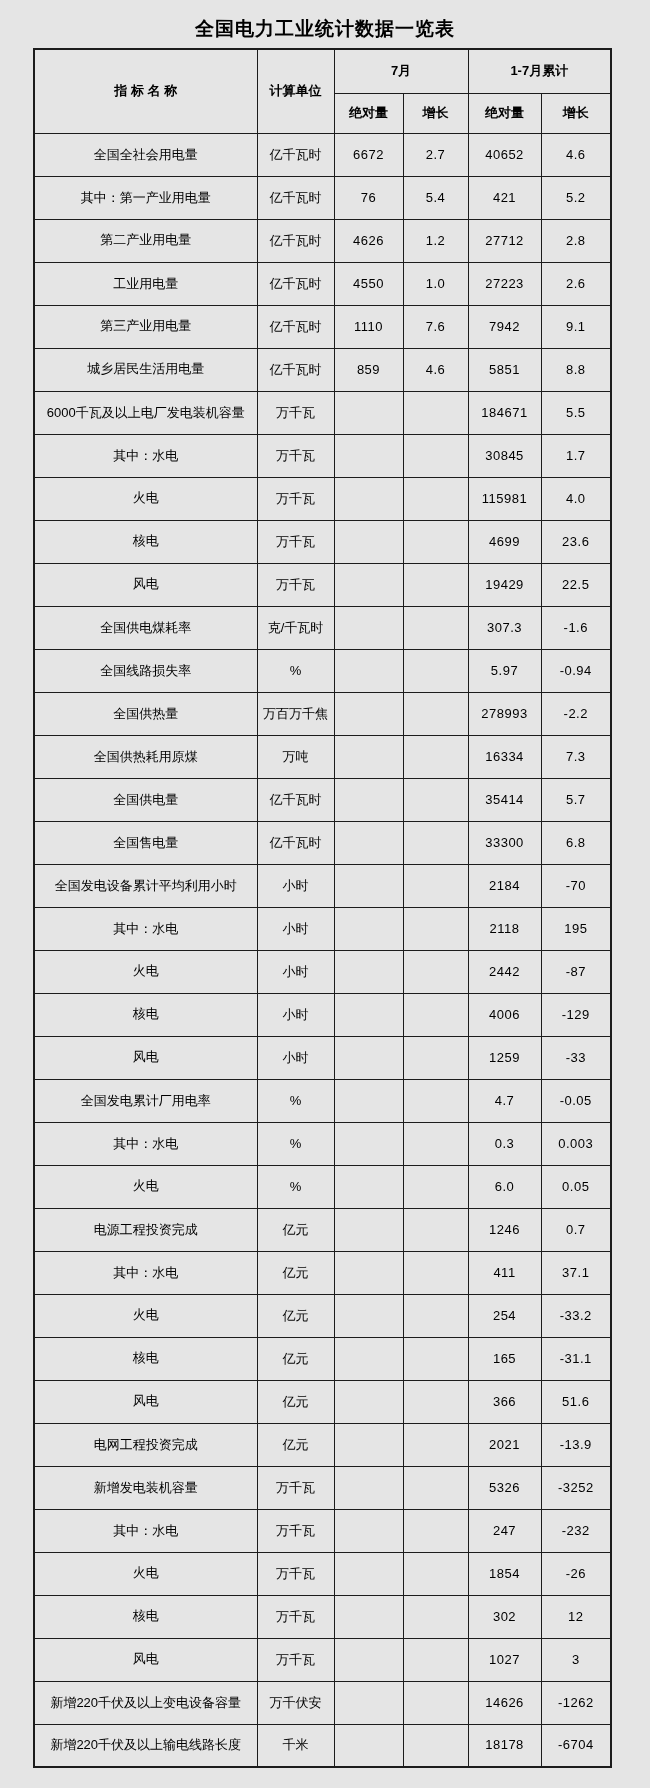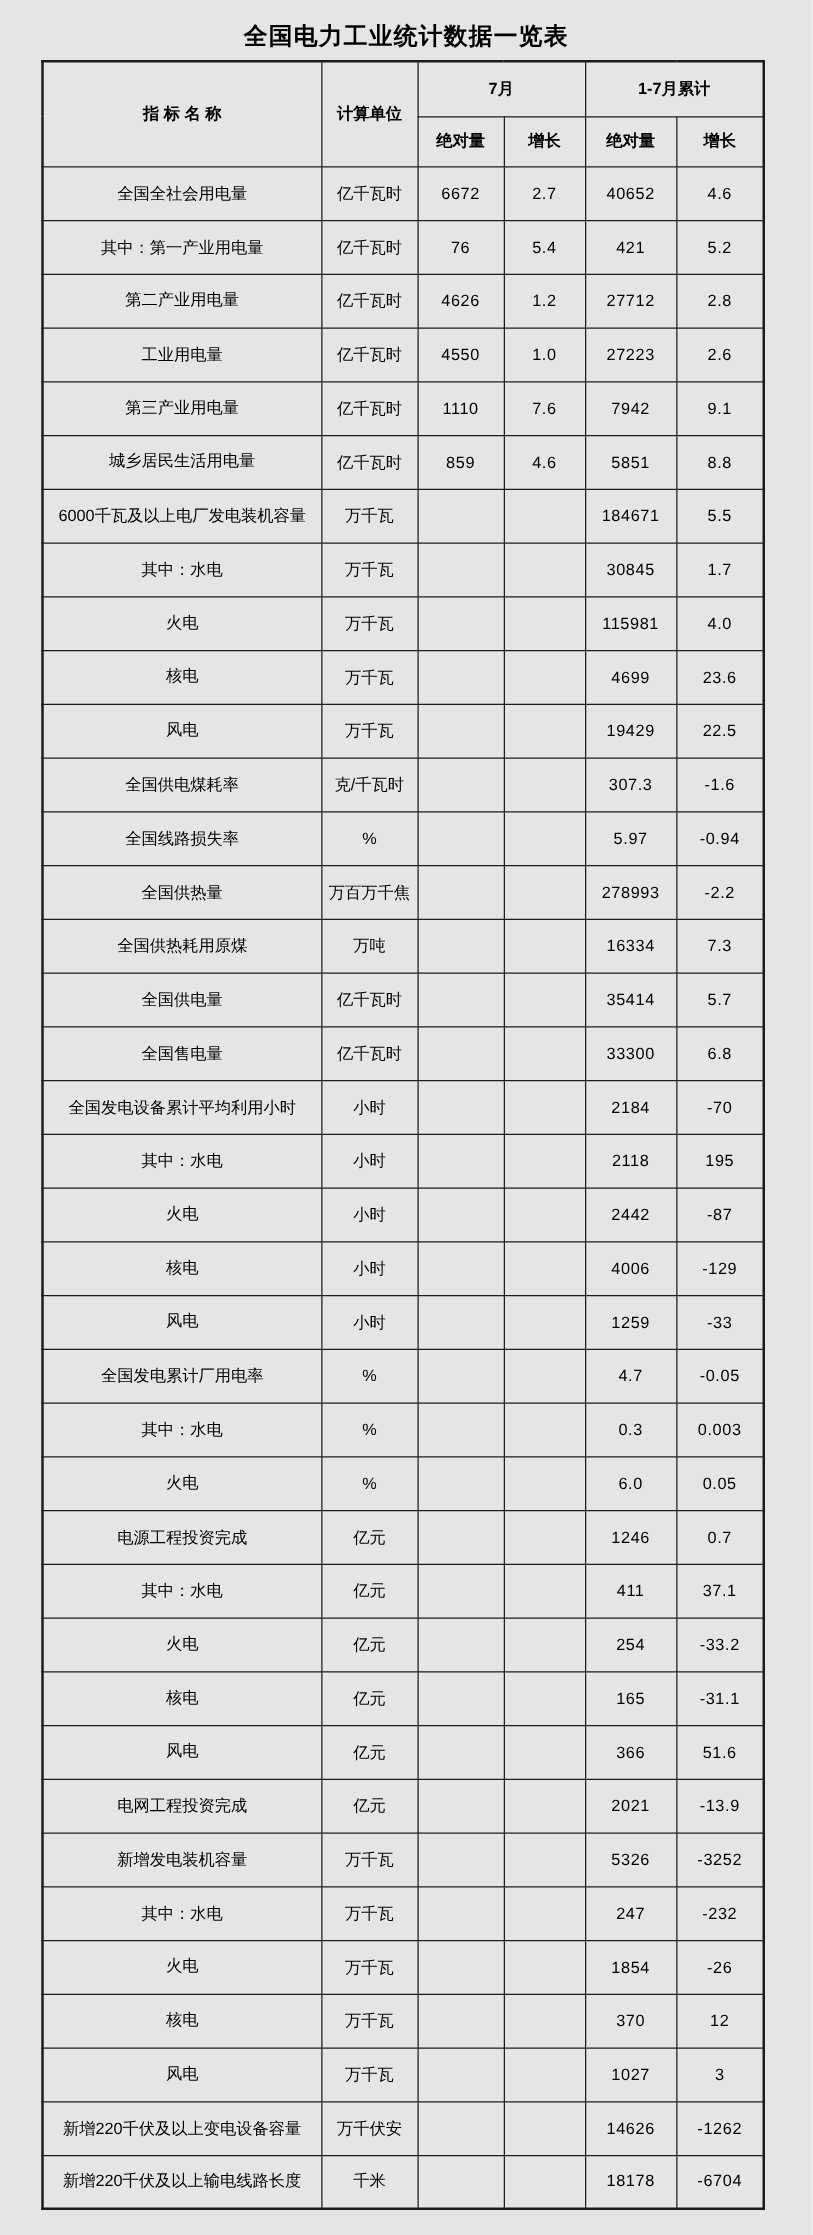--- a/index.html
+++ b/index.html
@@ -366,21 +366,21 @@
           <td class="num"></td>
           <td class="num"></td>
           <td class="num">1854</td>
           <td class="num">-26</td>
         </tr>
         <tr>
           <td class="indicator indent-2">核电</td>
           <td class="unit">万千瓦</td>
           <td class="num"></td>
           <td class="num"></td>
-          <td class="num">370</td>
+          <td class="num">302</td>
           <td class="num">12</td>
         </tr>
         <tr>
           <td class="indicator indent-2">风电</td>
           <td class="unit">万千瓦</td>
           <td class="num"></td>
           <td class="num"></td>
           <td class="num">1027</td>
           <td class="num">3</td>
         </tr>

